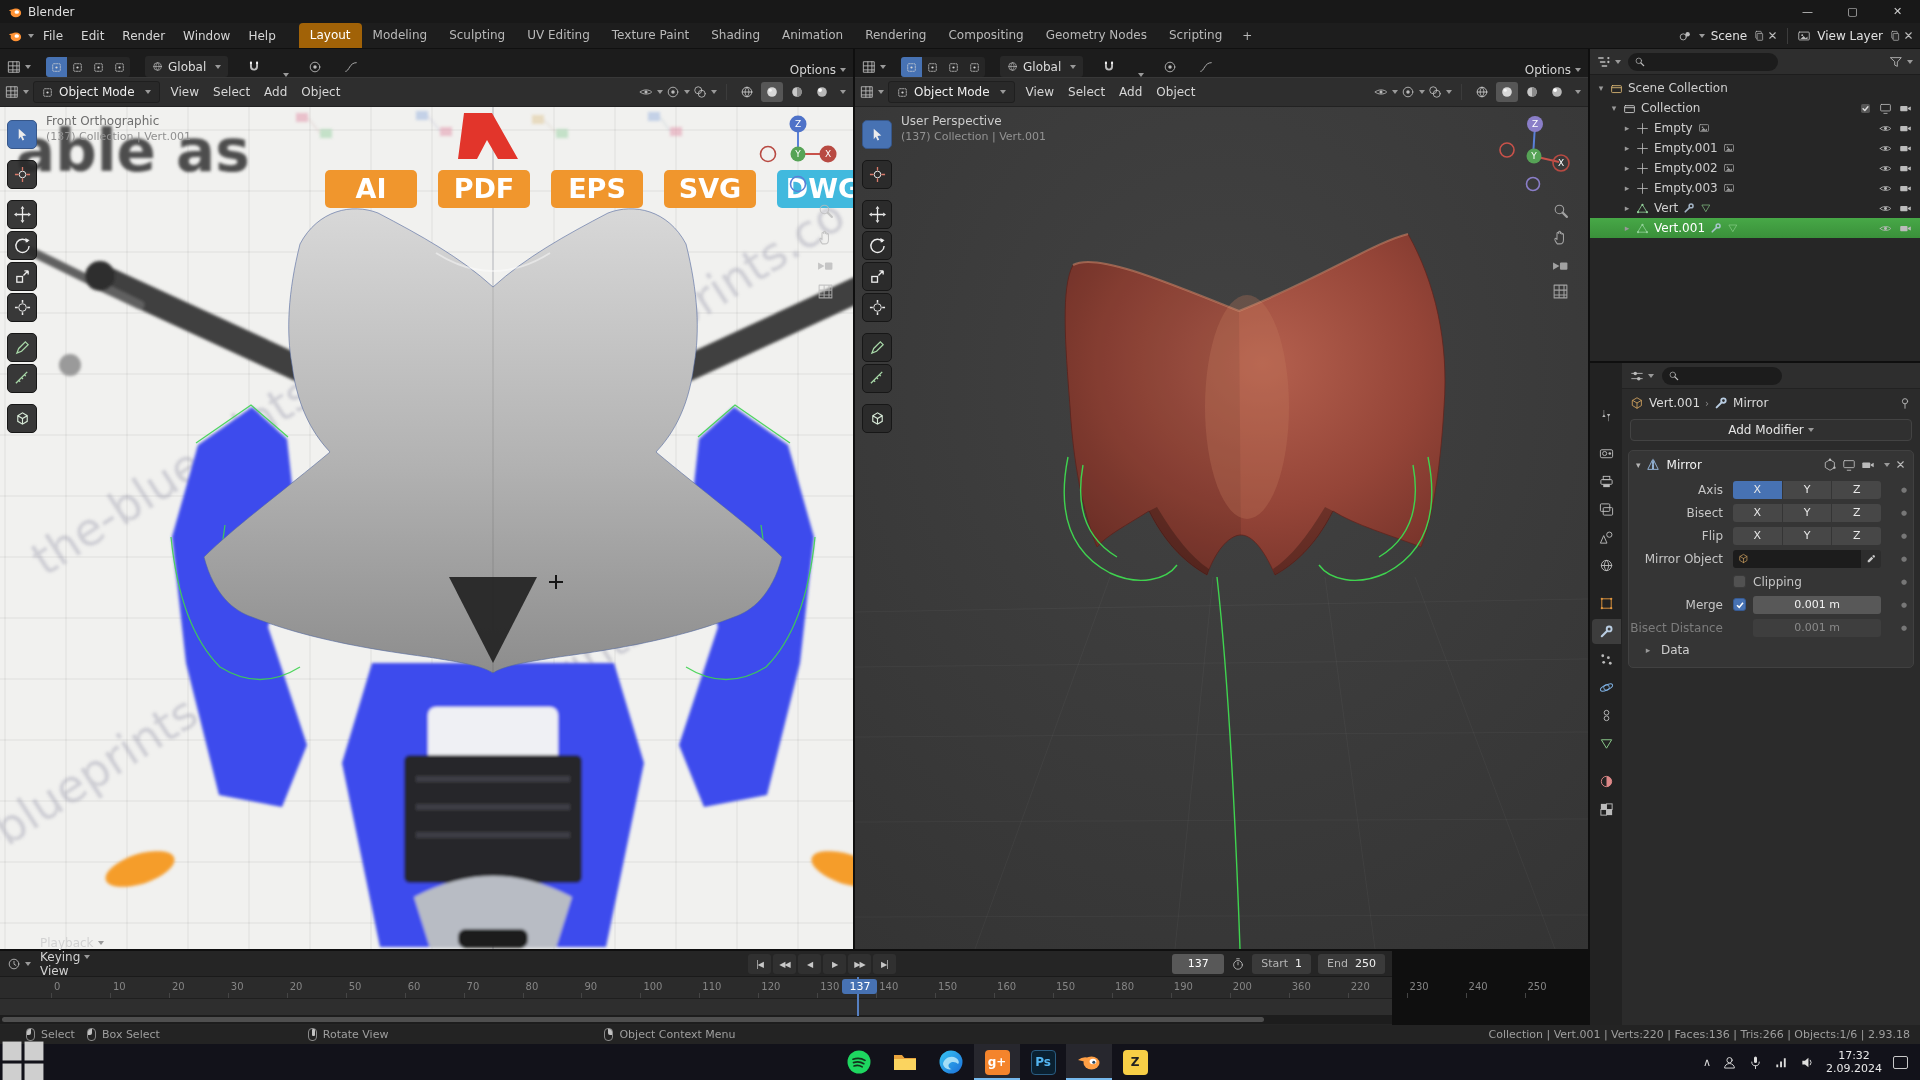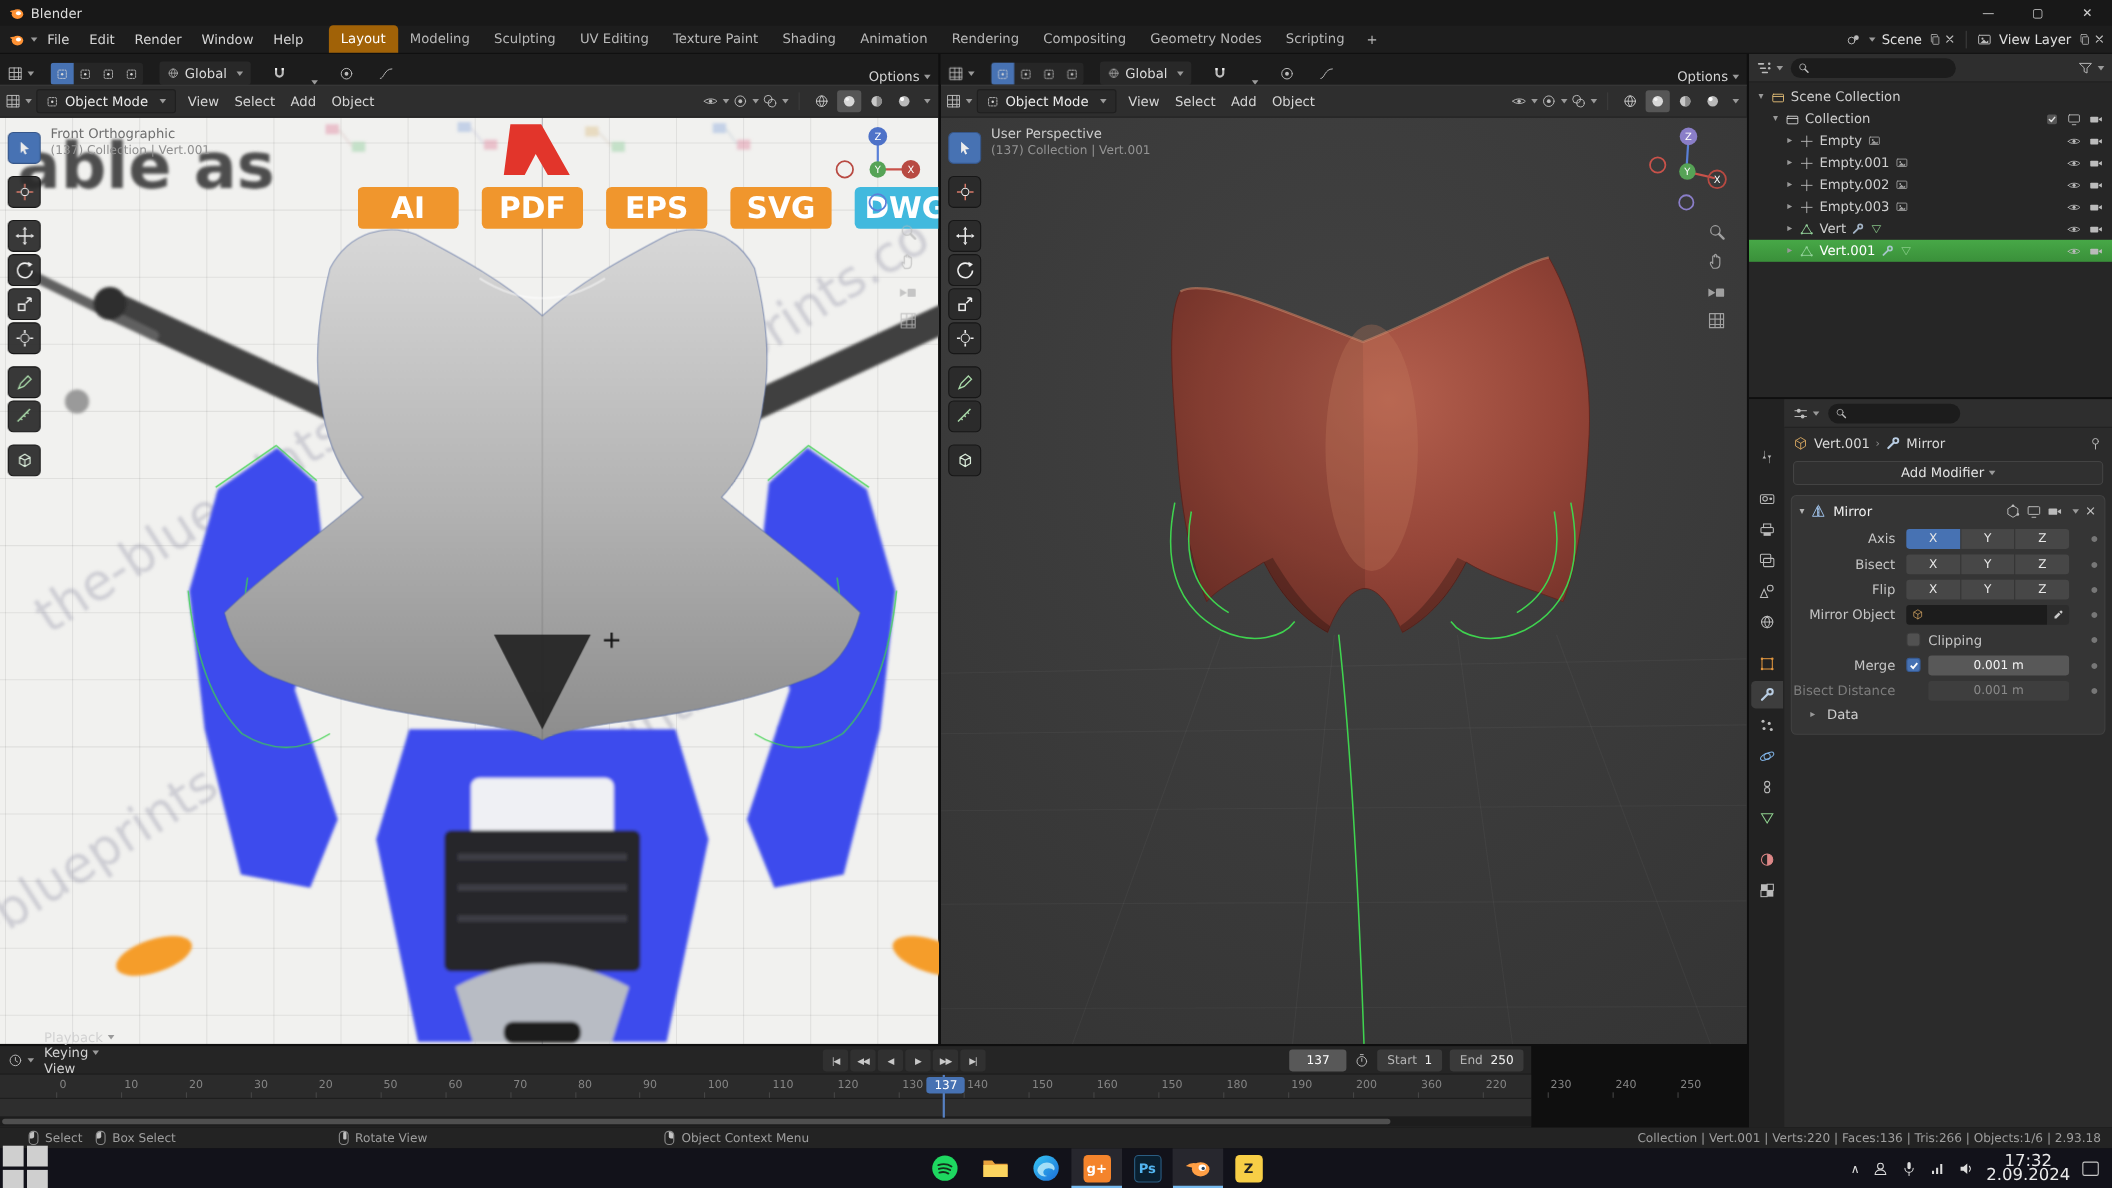--- a/index.html
+++ b/index.html
@@ -144,21 +144,21 @@
 .tb-app{width:46px;height:36px;display:flex;align-items:center;justify-content:center}
 .tb-app.active{background:rgba(255,255,255,.09);box-shadow:inset 0 -2px 0 #76b9ed}
 .tb-app svg{width:26px;height:26px}
 .tile{width:25px;height:25px;border-radius:4px;display:flex;align-items:center;justify-content:center;font-size:12px;font-weight:bold}
 .tile-gplus{background:#f4842c;color:#fff}
 .tile-photoshop{background:#0a2030;color:#53b5f0;border:1px solid #2a5d82}
 .tile-zotero{background:#f7ce46;color:#222}
 .tray{margin-left:auto;display:flex;align-items:center;gap:11px;padding-right:12px;color:#dcdcdc}
 .tray .chev{font-size:11px;color:#ddd}
 .tray .ic svg{width:15px;height:15px}
-.clock{text-align:center;font-size:15px;line-height:13px;color:#eaeaea}
+.clock{text-align:center;font-size:11px;line-height:13px;color:#eaeaea}
 .notif{width:15px;height:13px;border:1px solid #c8c8c8;border-radius:2px}
 </style>
 </head>
 <body>
 
 <div id="titlebar">
   <span class="logo ic">
       <svg viewBox="0 0 16 16">
         <ellipse cx="9" cy="9" rx="6" ry="5" fill="#ff9234"></ellipse>
         <ellipse cx="10" cy="8" rx="2.6" ry="2.1" fill="#fff"></ellipse>

